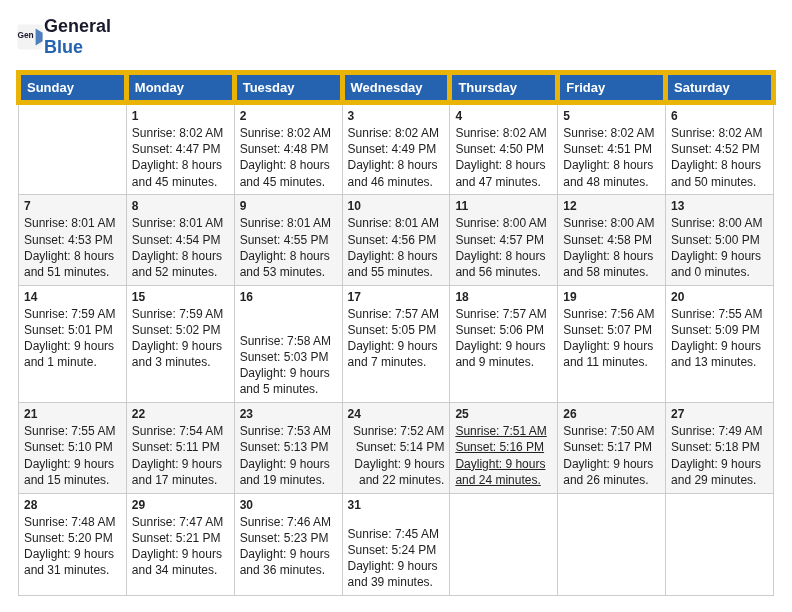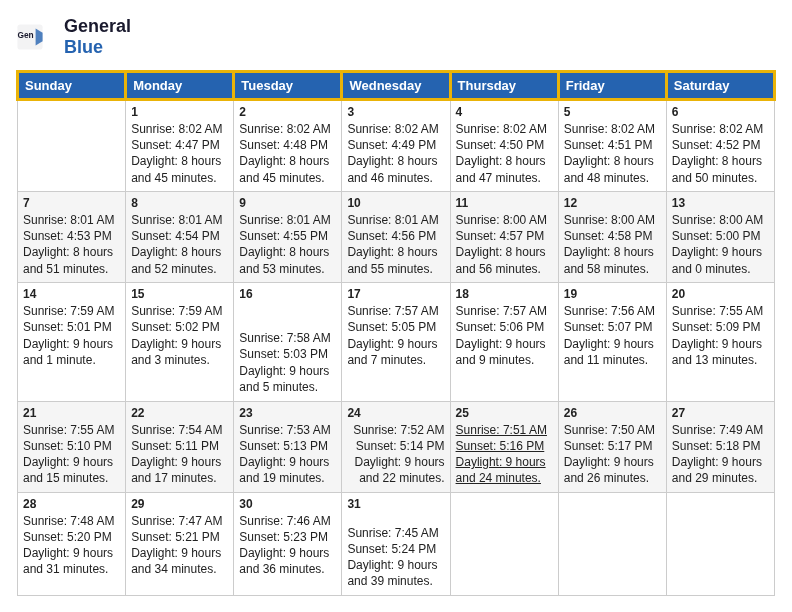--- a/index.html
+++ b/index.html
@@ -19,21 +19,21 @@
     }
     .header {
       display: flex;
       justify-content: space-between;
       align-items: flex-start;
       margin-bottom: 12px;
     }
     .logo {
       display: flex;
       align-items: center;
-      gap: 20px;
+      gap: 0;
     }
     .logo-icon {
       width: 28px;
       height: 28px;
     }
     .title-block {
       text-align: right;
     }
     .main-title {
       font-size: 32px;
@@ -50,21 +50,21 @@
       border-collapse: collapse;
       width: 100%;
       table-layout: fixed;
     }
     .calendar th {
       background-color: #2563b0;
       color: #fff;
       text-align: left;
       padding: 5px 6px;
       font-size: 13px;
-      border: 3px solid #eab308;
+      border: 5px solid #eab308;
     }
     .calendar td {
       vertical-align: top;
       border: 1px solid #ccc;
       padding: 4px 5px;
       font-size: 10.5px;
       color: #222;
       height: 84px;
       background: #fff;
     }

